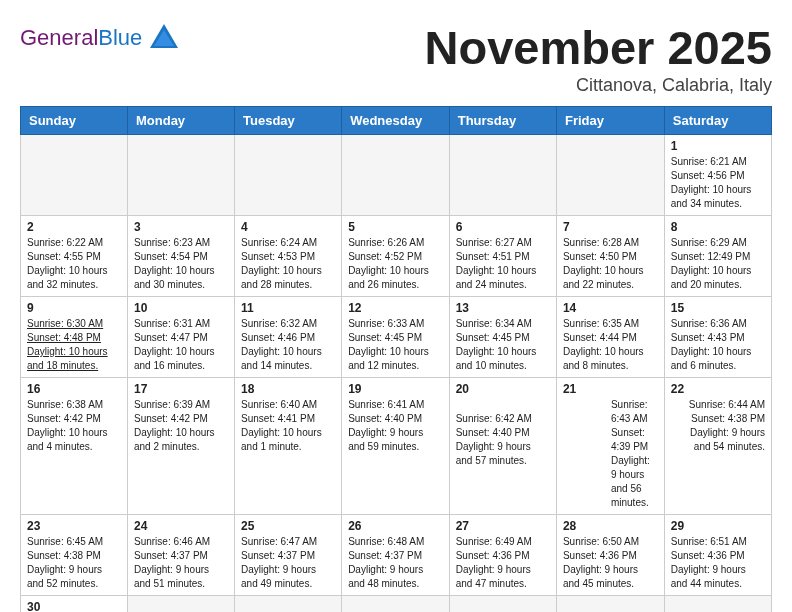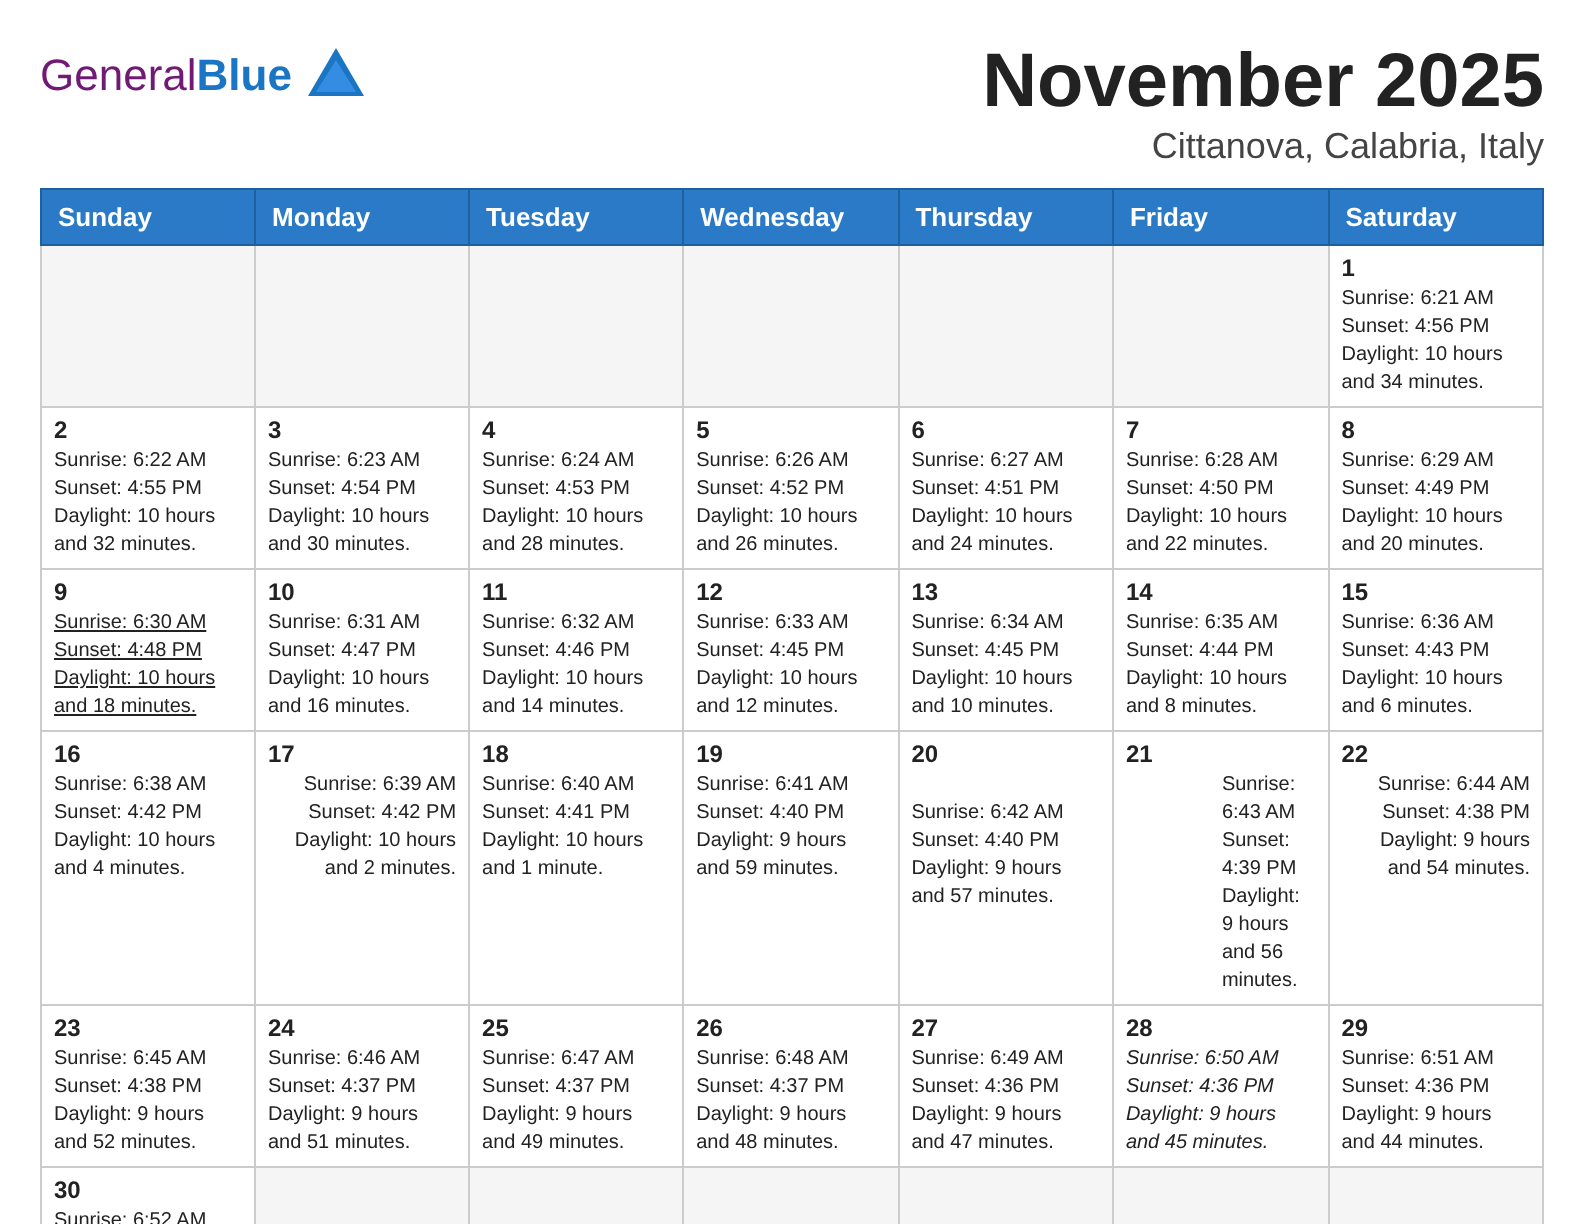--- a/index.html
+++ b/index.html
@@ -22,21 +22,21 @@
     }
     .logo-icon {
       width: 36px;
       height: 36px;
       margin-left: 4px;
     }
     .title-block {
       text-align: right;
     }
     .month-title {
-      font-size: 38px;
+      font-size: 47px;
       font-weight: bold;
       color: #222;
     }
     .location {
       font-size: 18px;
       color: #444;
     }
     .calendar {
       width: 100%;
       border-collapse: collapse;
@@ -77,21 +77,21 @@
       color: #222;
     }
   </style>
 </head>
 <body>
 
 <div class="header-section">
   <div class="logo">
     <div>
       <div style="font-size:22px; color:#333; line-height:1.2;">
-        <span style="color:#701a75;">General</span><span style="color:#1a75c4; font-weight:bold;">Blue</span>
+        <span style="color:#701a75;">General</span><span style="color:#1a75c4; font-weight:normal;">Blue</span>
       </div>
     </div>
     <svg class="logo-icon" viewBox="0 0 36 36" xmlns="http://www.w3.org/2000/svg">
       <polygon points="18,4 32,28 4,28" fill="#1a75c4"></polygon>
       <polygon points="18,10 28,26 8,26" fill="#4da6ff" opacity="0.5"></polygon>
     </svg>
   </div>
   <div class="title-block">
     <div class="month-title">November 2025</div>
     <div class="location">Cittanova, Calabria, Italy</div>
@@ -165,21 +165,21 @@
         <td>
           <span class="day-number">7</span>
           <div class="day-info" style="white-space: pre-line;">Sunrise: 6:28 AM
 Sunset: 4:50 PM
 Daylight: 10 hours
 and 22 minutes.</div>
         </td>
         <td>
           <span class="day-number">8</span>
           <div class="day-info" style="white-space: pre-line;">Sunrise: 6:29 AM
-Sunset: 4:49 PM
+Sunset: 12:49 PM
 Daylight: 10 hours
 and 20 minutes.</div>
         </td>
       </tr>
       <tr>
         <td>
           <span class="day-number">9</span>
           <div class="day-info" style="white-space: pre-line; text-decoration: underline;">Sunrise: 6:30 AM
 Sunset: 4:48 PM
 Daylight: 10 hours
@@ -231,21 +231,21 @@
       <tr>
         <td>
           <span class="day-number">16</span>
           <div class="day-info" style="white-space: pre-line;">Sunrise: 6:38 AM
 Sunset: 4:42 PM
 Daylight: 10 hours
 and 4 minutes.</div>
         </td>
         <td>
           <span class="day-number">17</span>
-          <div class="day-info" style="white-space: pre-line; text-align: right;">Sunrise: 6:39 AM
+          <div class="day-info" style="white-space: pre-line;">Sunrise: 6:39 AM
 Sunset: 4:42 PM
 Daylight: 10 hours
 and 2 minutes.</div>
         </td>
         <td>
           <span class="day-number">18</span>
           <div class="day-info" style="white-space: pre-line;">Sunrise: 6:40 AM
 Sunset: 4:41 PM
 Daylight: 10 hours
 and 1 minute.</div>
@@ -310,21 +310,21 @@
         </td>
         <td>
           <span class="day-number">27</span>
           <div class="day-info" style="white-space: pre-line;">Sunrise: 6:49 AM
 Sunset: 4:36 PM
 Daylight: 9 hours
 and 47 minutes.</div>
         </td>
         <td>
           <span class="day-number">28</span>
-          <div class="day-info" style="white-space: pre-line; font-style: italic;">Sunrise: 6:50 AM
+          <div class="day-info" style="white-space: pre-line;">Sunrise: 6:50 AM
 Sunset: 4:36 PM
 Daylight: 9 hours
 and 45 minutes.</div>
         </td>
         <td>
           <span class="day-number">29</span>
           <div class="day-info" style="white-space: pre-line;">Sunrise: 6:51 AM
 Sunset: 4:36 PM
 Daylight: 9 hours
 and 44 minutes.</div>

